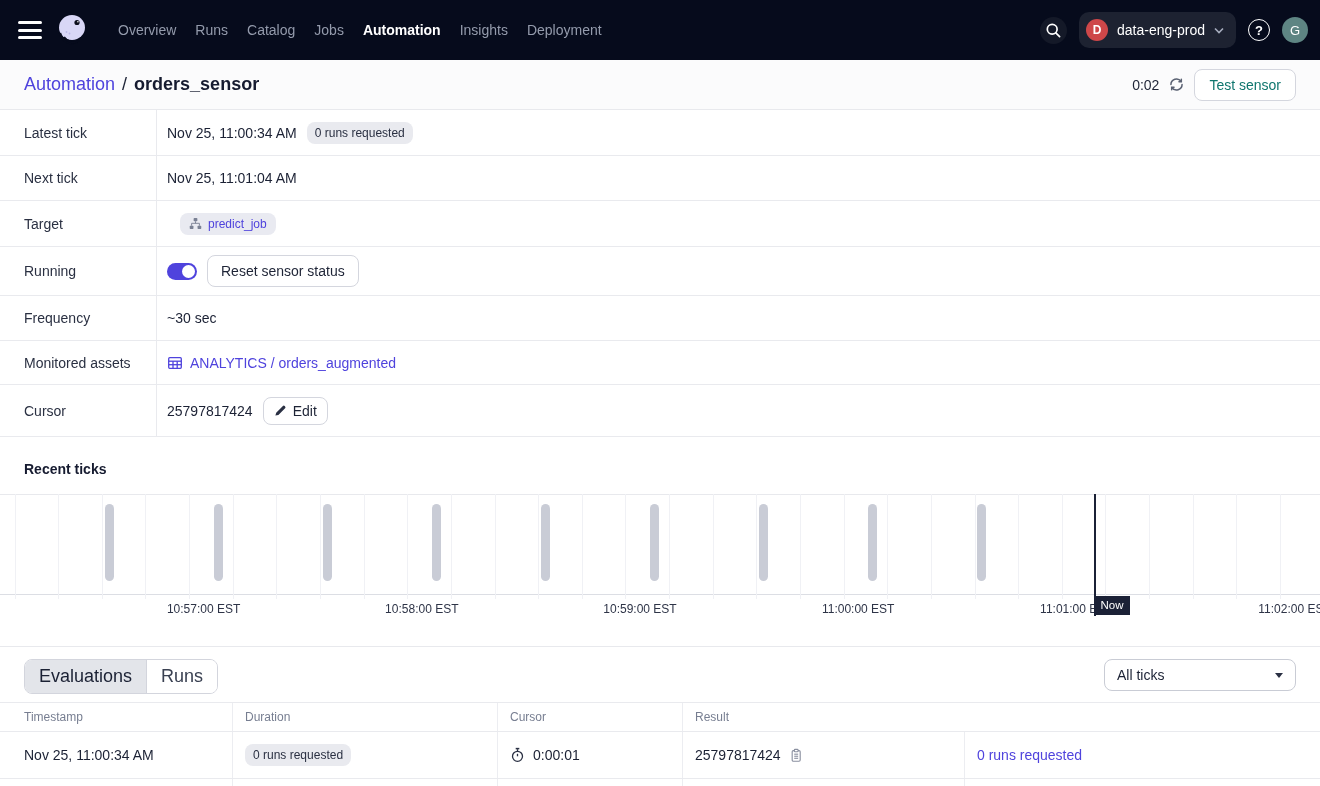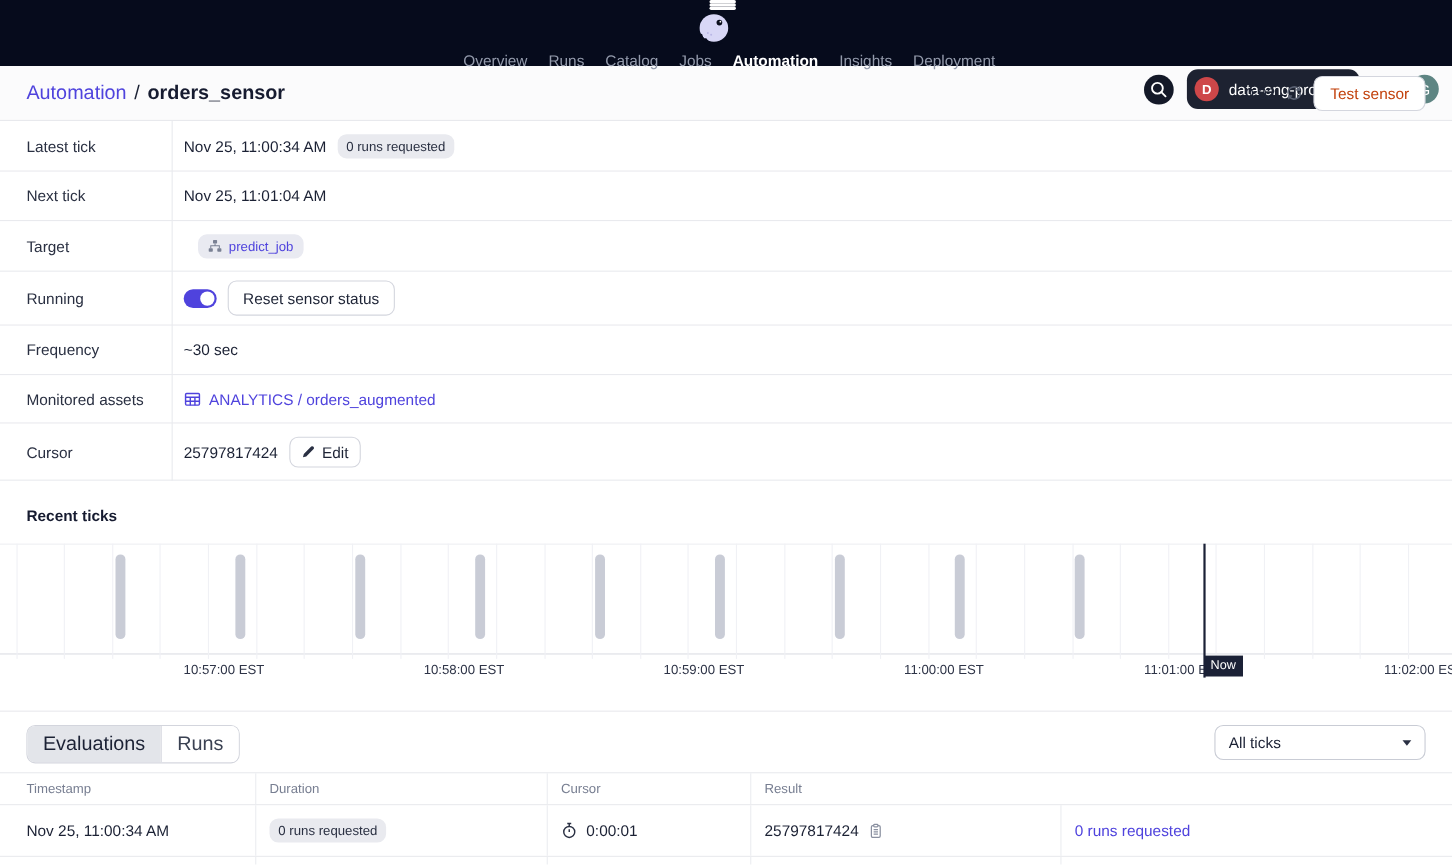--- a/index.html
+++ b/index.html
@@ -1,20 +1,20 @@
 <!DOCTYPE html>
 <html><head>
 <meta charset="utf-8">
 <style>
   * { box-sizing: border-box; margin: 0; padding: 0; }
   html,body { width: 1320px; height: 786px; overflow: hidden; }
   body { font-family: "Liberation Sans", sans-serif; background: #fff; color: #1b2134; }
 
   
-  .topbar { height: 60px; background: #060b1c; display: flex; align-items: center; padding: 0 12px 0 18px; flex-direction: column; }
+  .topbar { height: 60px; background: #060b1c; display: flex; align-items: center; padding: 0 12px 0 18px; }
   .hamburger { width: 24px; height: 18px; display: flex; flex-direction: column; justify-content: space-between; cursor: pointer; margin-right: 12px; }
   .hamburger span { height: 3px; background: #fff; border-radius: 2px; }
   .logo { width: 38px; height: 38px; margin-right: 26px; flex: 0 0 auto; }
   .nav { display: flex; align-items: center; gap: 19px; }
   .nav-item { font-size: 14px; color: #949bac; cursor: pointer; white-space: nowrap; }
   .nav-item.active { color: #ffffff; font-weight: 700; }
   .topbar-right { margin-left: auto; display: flex; align-items: center; gap: 12px; }
   .search-btn { width: 27px; height: 27px; border-radius: 50%; background: #141928; display: flex; align-items: center; justify-content: center; cursor: pointer; }
   .ws-pill { height: 36px; background: #1d2231; border-radius: 10px; display: flex; align-items: center; gap: 9px; padding: 0 12px 0 7px; cursor: pointer; }
   .ws-avatar { width: 22px; height: 22px; border-radius: 50%; background: #ce4749; color: #fff; font-size: 12px; font-weight: 700; display: flex; align-items: center; justify-content: center; }
@@ -25,21 +25,21 @@
   
   .page-header { height: 50px; background: #fbfbfc; border-bottom: 1px solid #e8e9ed; display: flex; align-items: center; padding: 0 24px; }
   .crumb-link { color: #4f43dd; font-size: 18px; cursor: pointer; }
   .crumb-sep { font-size: 18px; color: #1b2134; margin: 0 7px; }
   .page-title { font-size: 18px; font-weight: 700; color: #161b30; }
   .sensor-badge { margin-left: 14px; height: 24px; background: #ececf2; border-radius: 12px; display: flex; align-items: center; gap: 6px; padding: 0 10px; font-size: 12px; color: #1e2436; }
   .sensor-badge .repo-link { color: #4f43dd; cursor: pointer; }
   .header-right { margin-left: auto; display: flex; align-items: center; gap: 10px; }
   .timer { font-size: 14px; color: #1e2436; }
   .btn { background: #fff; border: 1px solid #d4d6de; border-radius: 8px; font-size: 14px; font-family: inherit; color: #1e2436; cursor: pointer; display: inline-flex; align-items: center; gap: 6px; }
-  .test-btn { padding: 7px 14px; color: #c2410c; }
+  .test-btn { padding: 7px 14px; color: #0f766e; }
 
   
   .details { position: relative; }
   .details::before { content:""; position: absolute; left: 156px; top: 0; bottom: 0; width: 1px; background: #e9eaee; }
   .drow { display: flex; align-items: center; border-bottom: 1px solid #e9eaee; }
   .drow-label { width: 156px; flex: 0 0 auto; padding-left: 24px; font-size: 14px; color: #2a3042; }
   .drow-value { padding-left: 11px; display: flex; align-items: center; gap: 10px; font-size: 14px; color: #1b2134; }
   .h46{height:46px}.h45{height:45px}.h49{height:49px}.h44{height:44px}.h52{height:52px}
   .gray-pill { background: #e9eaef; border-radius: 8px; padding: 4px 8px; font-size: 12px; color: #2a3042; white-space: nowrap; }
   .target-pill { background: #e9eaf1; border-radius: 8px; padding: 4px 9px; display: inline-flex; align-items: center; gap: 6px; font-size: 12px; color: #4f43dd; cursor: pointer; margin-left: 13px; }

